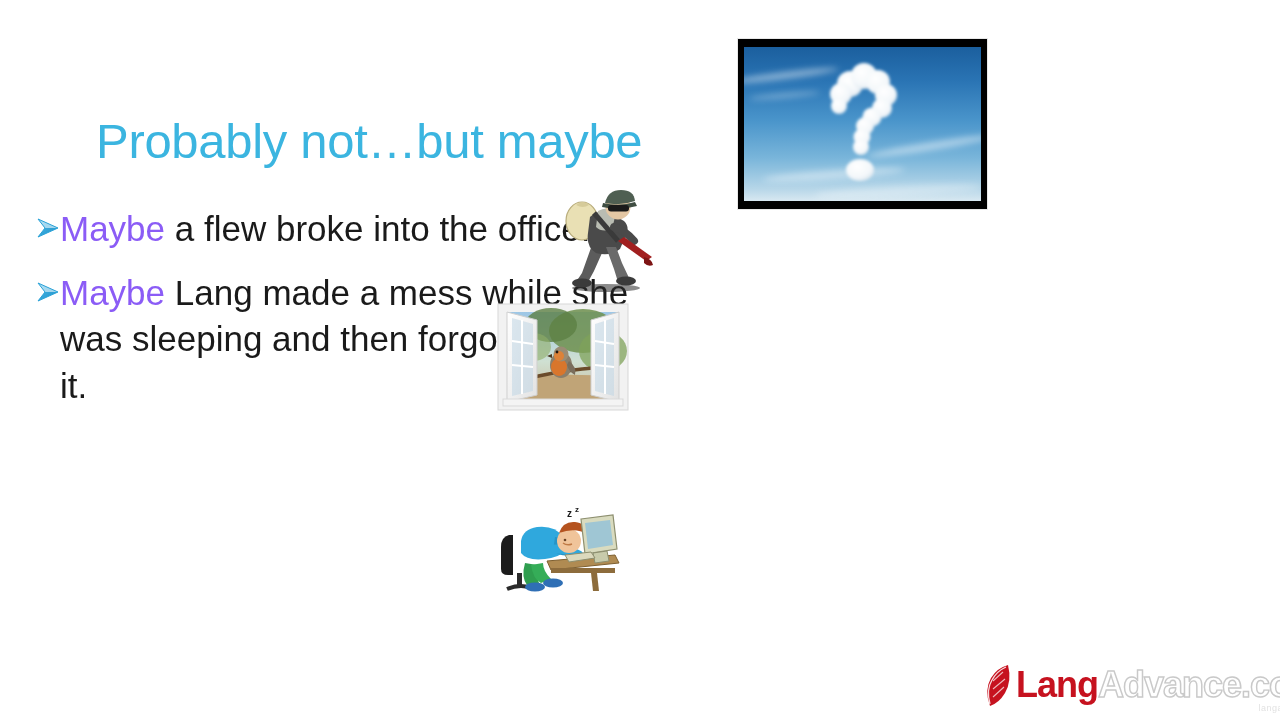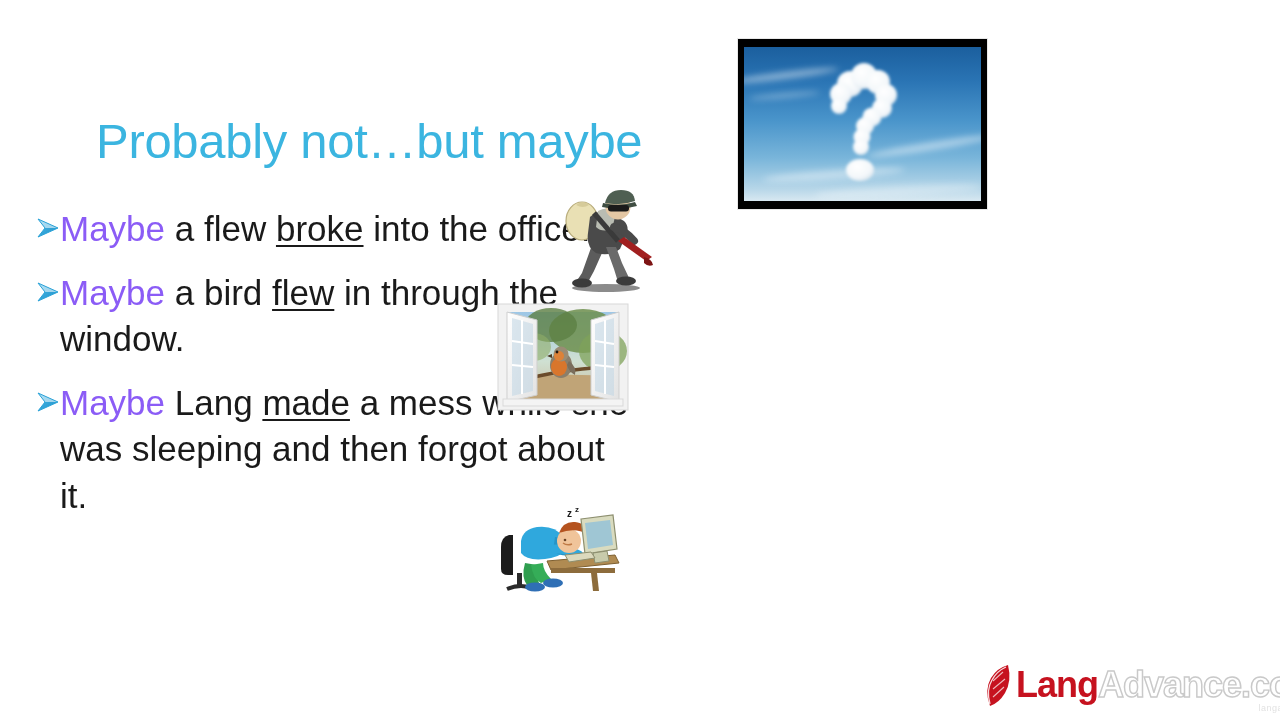--- a/index.html
+++ b/index.html
@@ -55,21 +55,20 @@
     top: 9px;
     width: 26px;
     height: 26px;
     line-height: 0;
   }
   .bullet-text { display: inline; }
   .kw {
     color: #8b5cf6;
   }
   .uline {
-    text-decoration: underline;
     text-decoration-thickness: 2.4px;
     text-underline-offset: 4px;
     text-align: right;
   }
 
   
   #sky-photo-frame {
     position: absolute;
     left: 737px;
     top: 38px;
@@ -194,30 +193,20 @@
           </linearGradient>
         </defs>
         <path d="M3 4 L23 13 L3 22 L10 13 Z" fill="url(#bgrad1)"></path>
         <path d="M3 4 L23 13 L10 13 Z" fill="#ffffff" opacity="0.55"></path>
         <path d="M3 4 L23 13 L3 22 L10 13 Z" fill="none" stroke="#2ba3d8" stroke-width="1"></path>
       </svg>
     </span>
     <span class="bullet-text"><span class="kw">Maybe</span><span> a flew </span><span class="uline">broke</span><span> into the office.</span></span>
   </div>
 
-  <div class="bullet-item">
-    <span class="bullet-marker">
-      <svg viewBox="0 0 26 26" width="26" height="26" aria-hidden="true">
-        <path d="M3 4 L23 13 L3 22 L10 13 Z" fill="url(#bgrad1)"></path>
-        <path d="M3 4 L23 13 L10 13 Z" fill="#ffffff" opacity="0.55"></path>
-        <path d="M3 4 L23 13 L3 22 L10 13 Z" fill="none" stroke="#2ba3d8" stroke-width="1"></path>
-      </svg>
-    </span>
-    <span class="bullet-text"><span class="kw">Maybe</span><span> a bird </span><span class="uline">flew</span><span> in through the window.</span></span>
-  </div>
 
   <div class="bullet-item">
     <span class="bullet-marker">
       <svg viewBox="0 0 26 26" width="26" height="26" aria-hidden="true">
         <path d="M3 4 L23 13 L3 22 L10 13 Z" fill="url(#bgrad1)"></path>
         <path d="M3 4 L23 13 L10 13 Z" fill="#ffffff" opacity="0.55"></path>
         <path d="M3 4 L23 13 L3 22 L10 13 Z" fill="none" stroke="#2ba3d8" stroke-width="1"></path>
       </svg>
     </span>
     <span class="bullet-text"><span class="kw">Maybe</span><span> Lang </span><span class="uline">made</span><span> a mess while she was sleeping and then forgot about it.</span></span>

